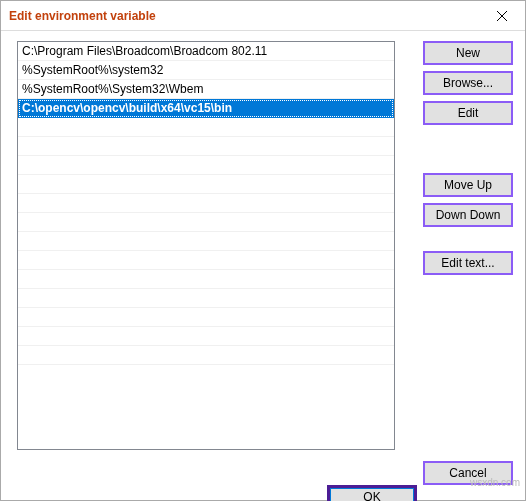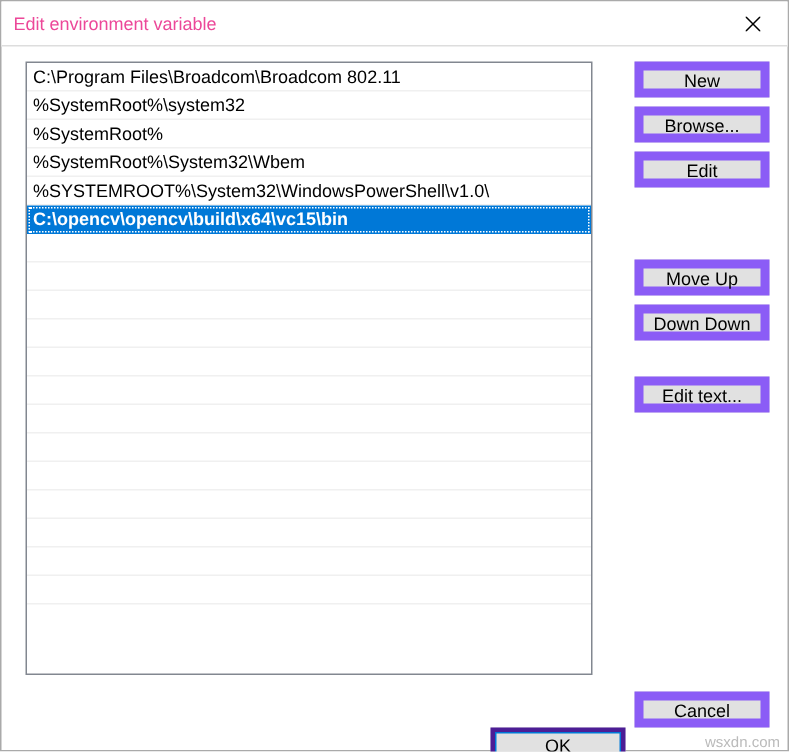--- a/index.html
+++ b/index.html
@@ -1,54 +1,52 @@
 <!DOCTYPE html>
 <html><head>
   <meta charset="utf-8">
   <style>
     * { box-sizing: border-box; margin: 0; padding: 0; }
     body { font-family: "Segoe UI", Tahoma, sans-serif; font-size: 12px; background: #fff; width: 526px; height: 501px; overflow: hidden; }
     .window { width: 526px; height: 501px; border: 1px solid #aaa; background: #fff; display: flex; flex-direction: column; }
     .titlebar { height: 30px; display: flex; align-items: center; padding: 0 0 0 8px; border-bottom: 1px solid #ddd; background: #fff; }
-    .title-text { flex: 1; font-size: 12px; color: #ec4899; }
+    .title-text { flex: 1; font-size: 12px; color: #c2410c; font-weight: bold; }
     .close-btn { width: 46px; height: 30px; display: flex; align-items: center; justify-content: center; cursor: pointer; }
     .close-btn svg { width: 10px; height: 10px; }
     .content { flex: 1; display: flex; padding: 10px 12px 6px 16px; gap: 28px; }
     .listbox { flex: 1; border: 1px solid #828790; background: #fff; overflow: hidden; display: flex; flex-direction: column; }
     .list-item { height: 19px; line-height: 19px; padding: 0 4px; font-size: 12px; color: #000; white-space: nowrap; overflow: hidden; text-overflow: ellipsis; border-bottom: 1px solid #f0f0f0; }
     .list-item.selected { background: #0078d7; color: #fff; outline: 1px dotted #fff; outline-offset: -2px; border-bottom-color: transparent; font-weight: bold; }
     .list-item.empty { border-bottom: 1px solid #f0f0f0; }
     .sidebar { width: 90px; display: flex; flex-direction: column; gap: 6px; }
-    .btn { height: 24px; border: 6px solid #8b5cf6; background: #e1e1e1; font-size: 12px; font-family: inherit; cursor: pointer; padding: 0 4px; }
+    .btn { height: 24px; border: 2px solid #8b5cf6; background: #e1e1e1; font-size: 12px; font-family: inherit; cursor: pointer; padding: 0 4px; }
     .gap-small { height: 36px; }
     .gap-med { height: 12px; }
     .footer { height: 44px; border-top: none; display: flex; align-items: center; justify-content: flex-end; padding: 0 12px 10px 0; gap: 6px; }
     .footer .btn { width: 90px; }
     .footer .btn.default { border: 3px solid #4c1d95; box-shadow: inset 0 0 0 1px #0078d7; margin-top: 48px; }
-    .watermark { position: absolute; bottom: 0; right: 6px; font-size: 10px; color: #bbb; pointer-events: none; }
+    .watermark { position: absolute; bottom: 13px; right: 6px; font-size: 10px; color: #bbb; pointer-events: none; }
   </style>
 </head>
 <body>
 
 <div class="window">
   <div class="titlebar">
     <span class="title-text">Edit environment variable</span>
     <div class="close-btn">
       <svg viewBox="0 0 10 10">
           <path d="M0 0 L10 10 M10 0 L0 10" stroke="#000" stroke-width="1" fill="none"></path>
         </svg>
     </div>
   </div>
   <div class="content">
     <div class="listbox" id="listbox">
         <div class="list-item">C:\Program Files\Broadcom\Broadcom 802.11</div>
         <div class="list-item">%SystemRoot%\system32</div>
-        <div class="list-item">%SystemRoot%</div>
         <div class="list-item">%SystemRoot%\System32\Wbem</div>
-        <div class="list-item">%SYSTEMROOT%\System32\WindowsPowerShell\v1.0\</div>
         <div class="list-item selected">C:\opencv\opencv\build\x64\vc15\bin</div>
         <div class="list-item empty"></div>
         <div class="list-item empty"></div>
         <div class="list-item empty"></div>
         <div class="list-item empty"></div>
         <div class="list-item empty"></div>
         <div class="list-item empty"></div>
         <div class="list-item empty"></div>
         <div class="list-item empty"></div>
         <div class="list-item empty"></div>

